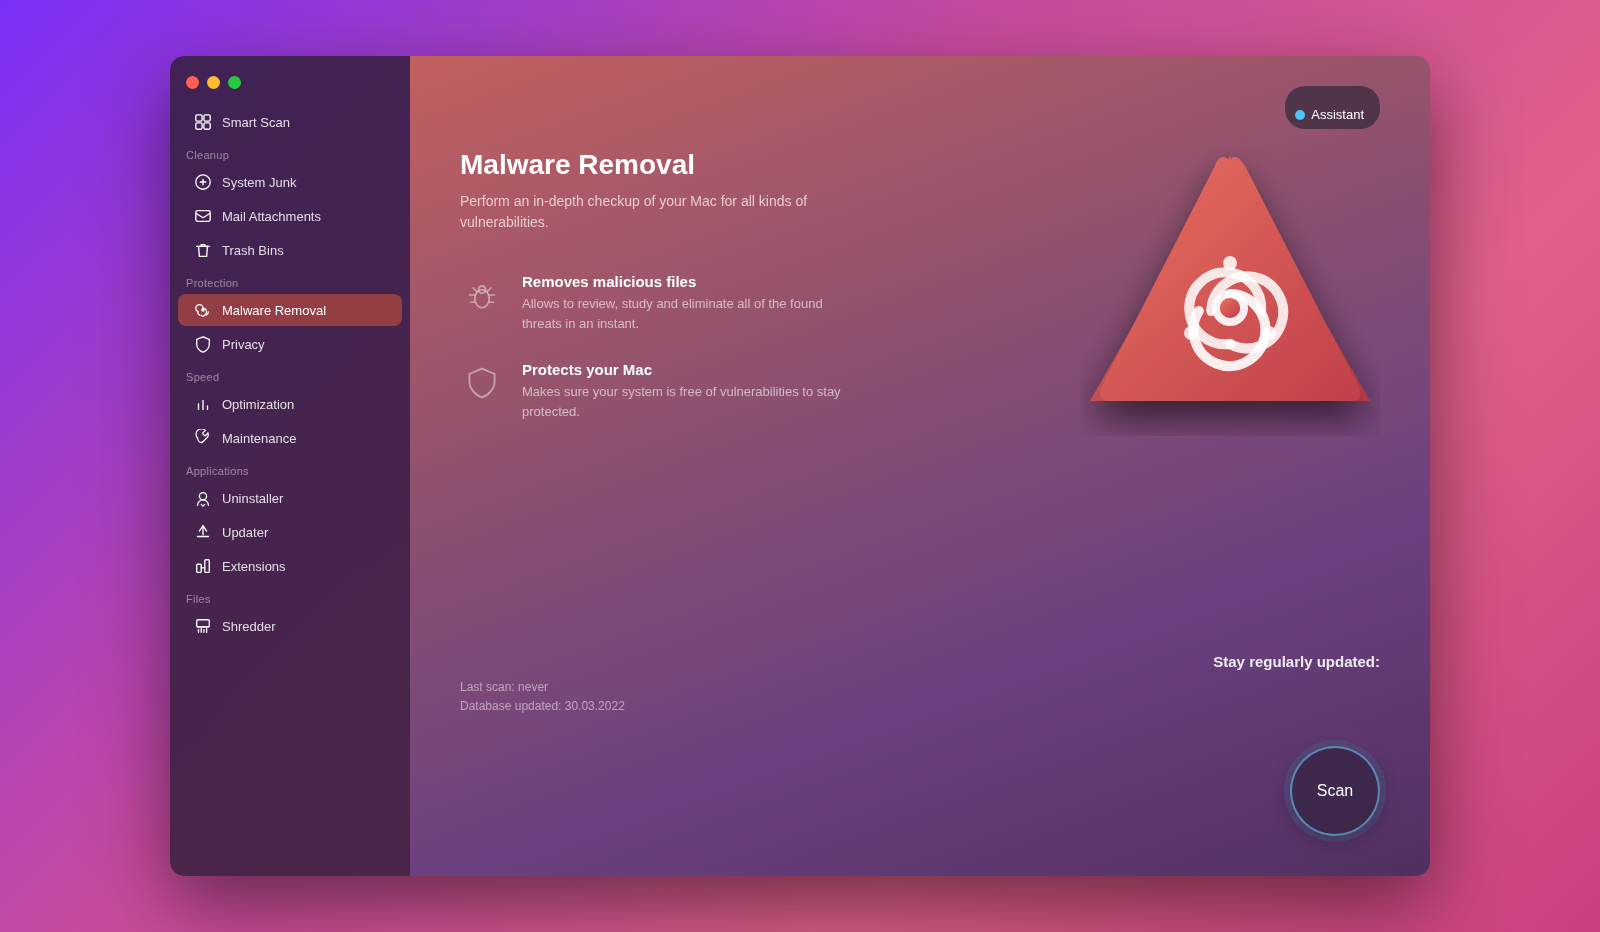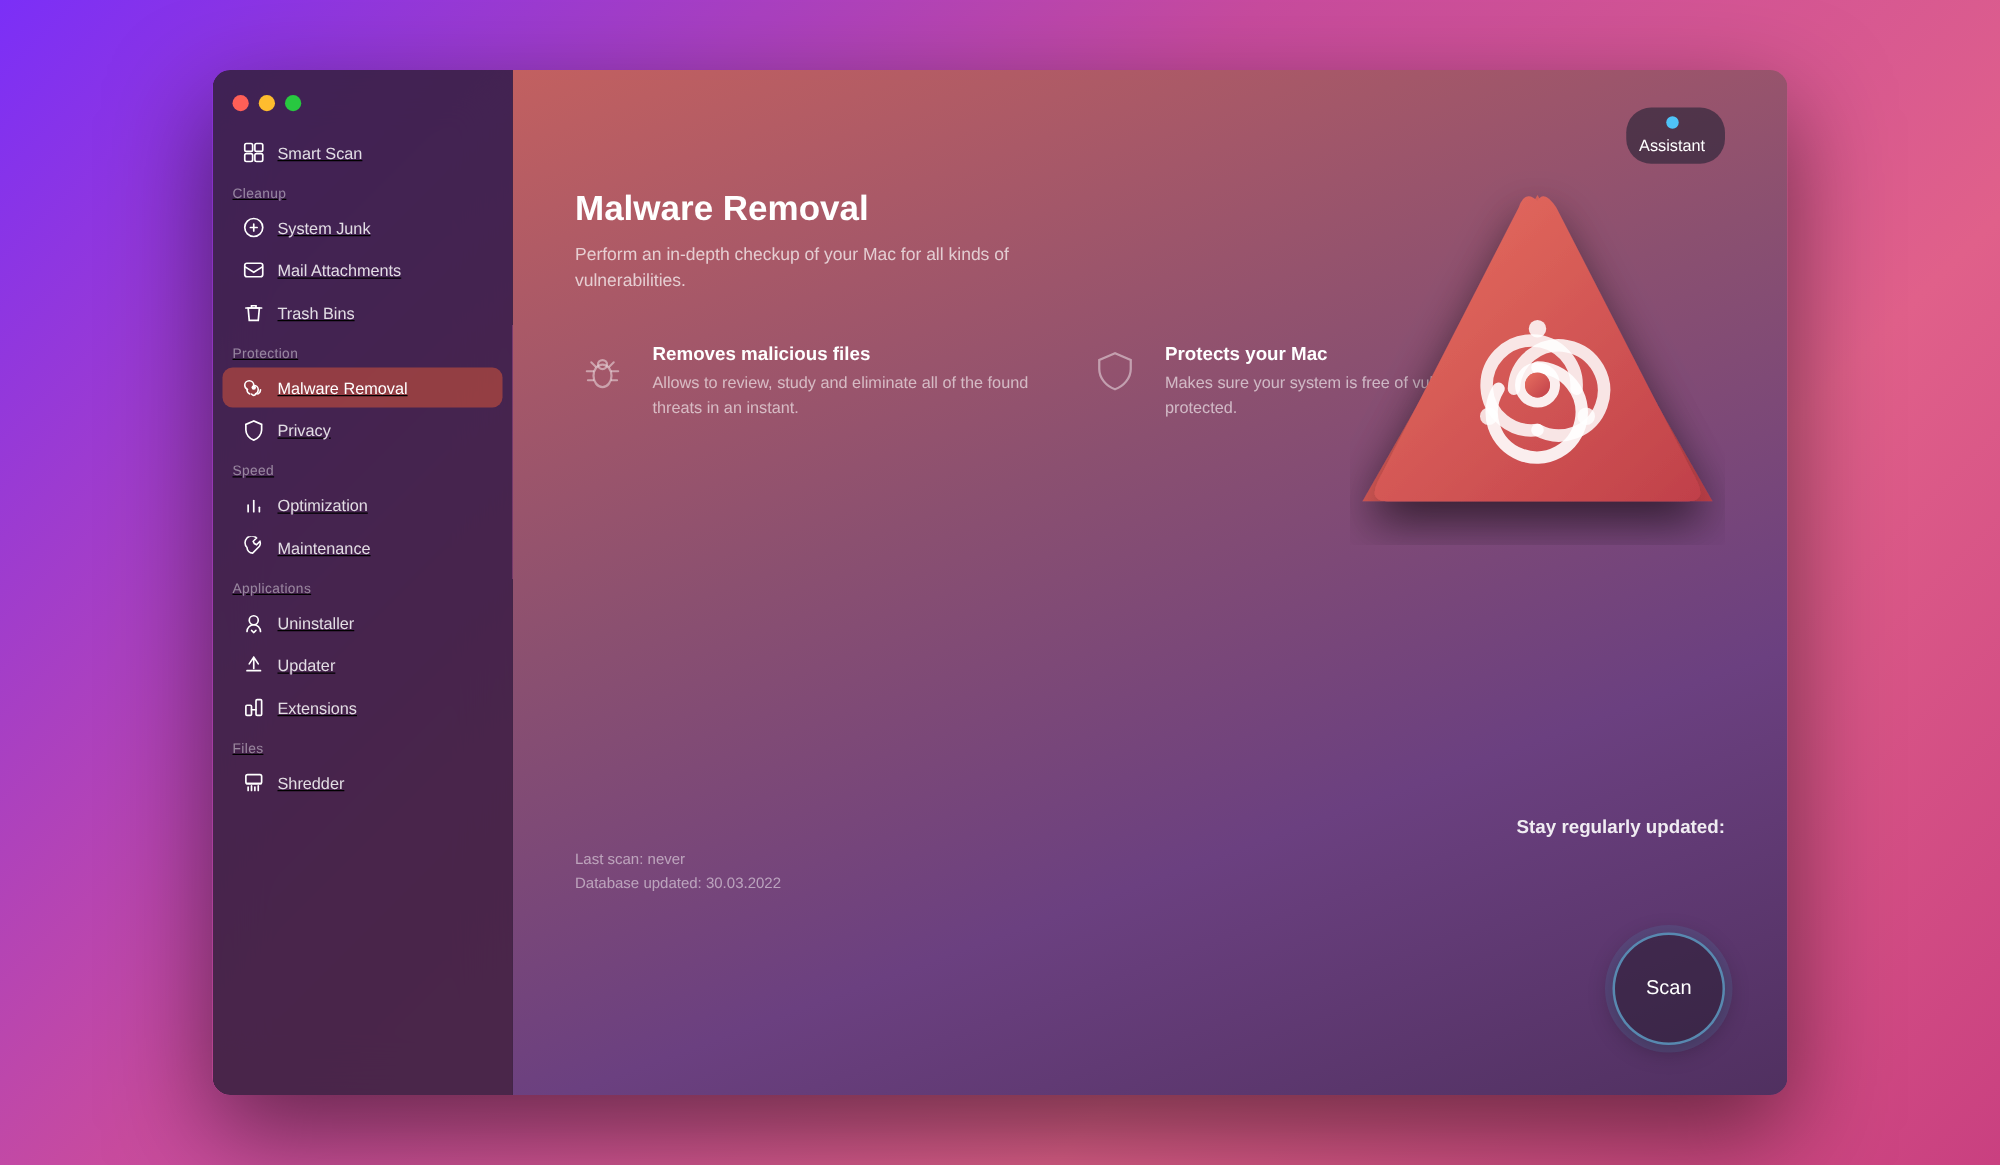--- a/index.html
+++ b/index.html
@@ -27,21 +27,20 @@
     
     .sidebar {
       width: 240px;
       min-width: 240px;
       background: rgba(50, 30, 60, 0.85);
       backdrop-filter: blur(20px);
       display: flex;
       flex-direction: column;
       padding: 16px 0 28px 0;
       overflow-y: auto;
-      text-decoration: underline;
     }
 
     .window-controls {
       display: flex;
       gap: 8px;
       padding: 4px 16px 16px 16px;
     }
 
     .traffic-light {
       width: 13px;
@@ -104,25 +103,24 @@
       margin-bottom: 20px;
     }
 
     .assistant-button {
       display: flex;
       align-items: center;
       gap: 6px;
       background: rgba(50,40,60,0.7);
       border: none;
       border-radius: 20px;
-      padding: 7px 16px 7px 10px;
+      padding: 21px 16px 7px 10px;
       color: #fff;
       font-size: 13px;
       cursor: pointer;
-      flex-direction: column;
     }
 
     .assistant-dot {
       width: 10px;
       height: 10px;
       border-radius: 50%;
       background: #4fc3f7;
     }
 
     .content-area {
@@ -141,21 +139,21 @@
     .page-subtitle {
       font-size: 14px;
       color: rgba(255,255,255,0.7);
       line-height: 1.5;
       max-width: 380px;
       margin-bottom: 40px;
     }
 
     .features {
       display: flex;
-      flex-direction: row;
+      flex-direction: column;
       gap: 28px;
       margin-bottom: 40px;
     }
 
     .feature-item {
       display: flex;
       align-items: flex-start;
       gap: 18px;
     }
 

